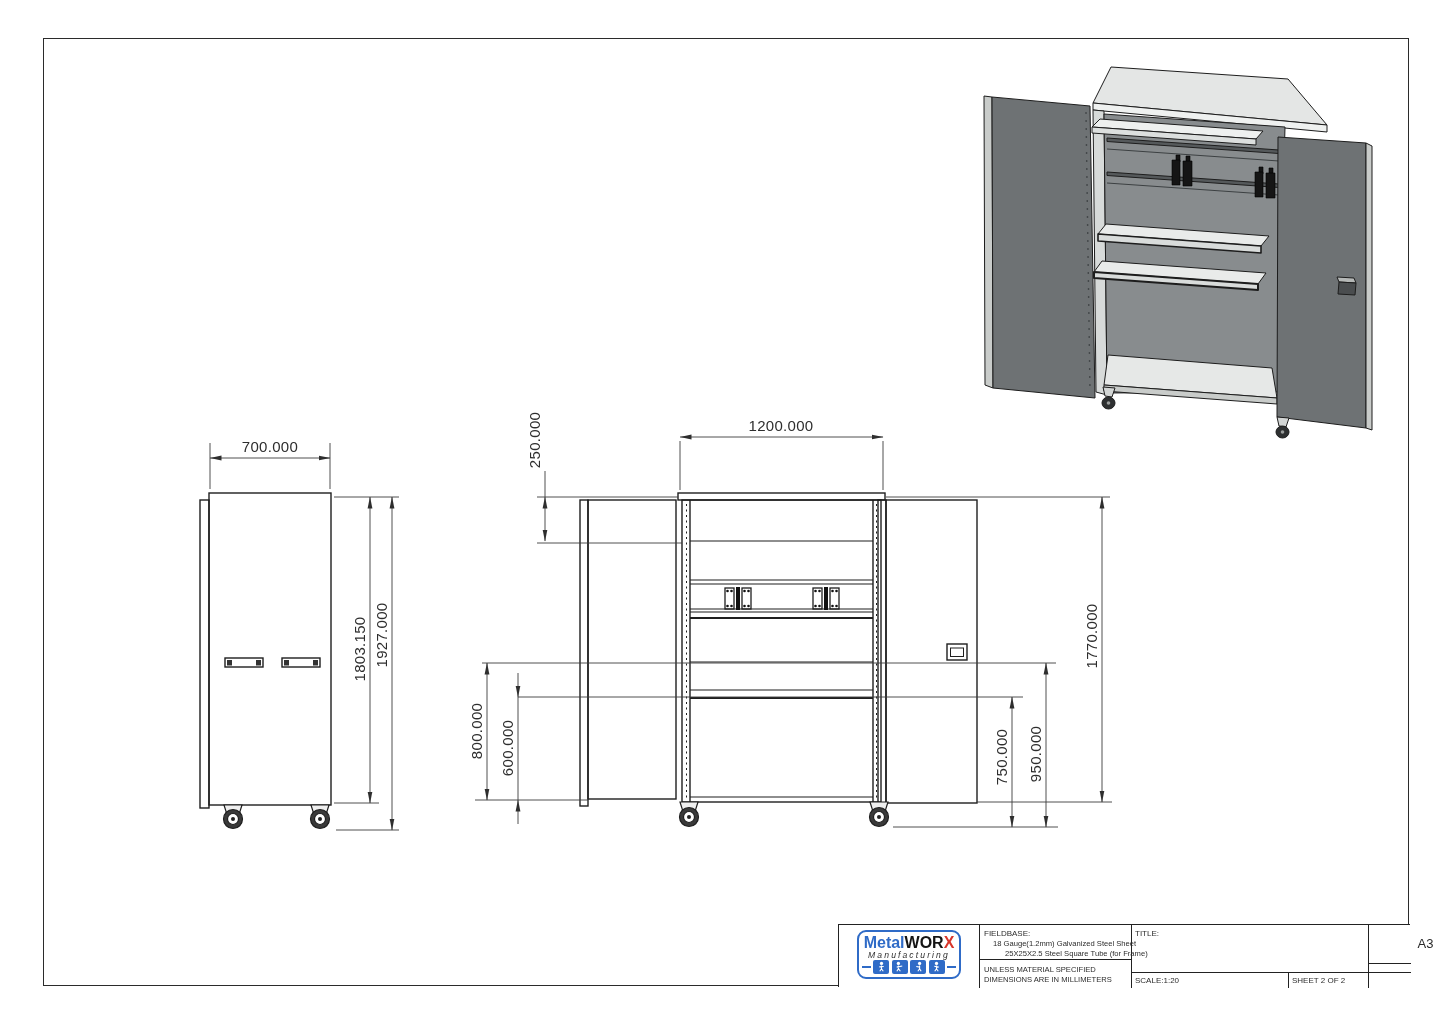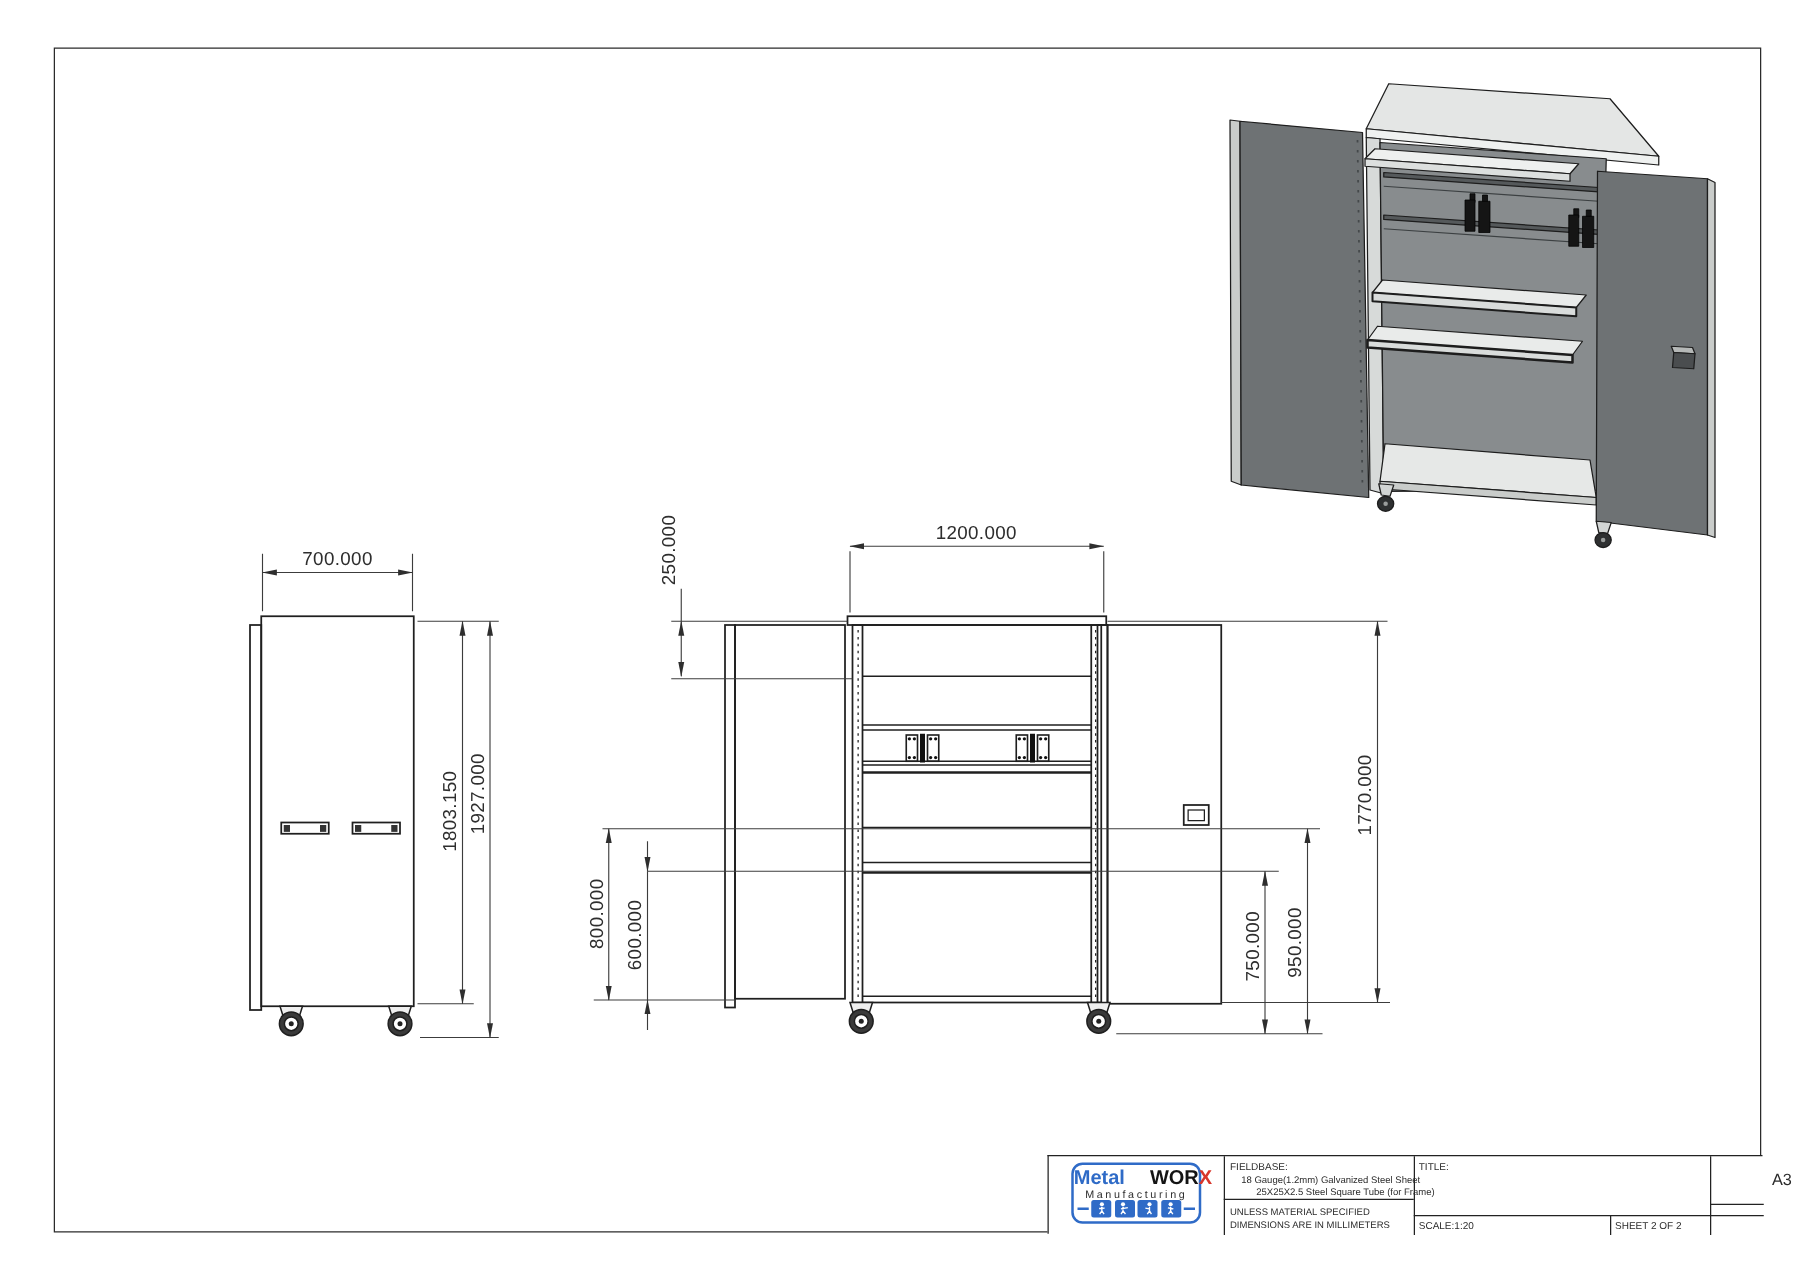--- a/index.html
+++ b/index.html
@@ -18,23 +18,23 @@
   .mat-line{position:absolute;font-size:7.6px;color:#2c2c2c;white-space:nowrap;}
   .fieldbase{position:absolute;left:292px;top:4px;width:237px;height:42px;text-align:center;
       font-size:30px;letter-spacing:1px;color:#1c1c1c;line-height:42px;}
   .a3{position:absolute;left:529px;top:0;width:43px;height:38px;text-align:center;line-height:38px;
       font-size:13px;color:#2a2a2a;padding-left:36px;}
   
   .logo-box{position:absolute;left:18px;top:5px;width:104px;height:49px;border:2px solid #2f6bc7;
       border-radius:9px;box-sizing:border-box;text-align:center;}
   .logo-line1{margin-top:3px;font-size:16px;line-height:16px;font-weight:bold;letter-spacing:0;}
   .logo-metal{color:#2f6bc7;}
-  .logo-wor{color:#141414;padding-left:20px;}
+  .logo-wor{color:#141414;}
   .logo-x{color:#d8362b;}
-  .logo-line2{font-size:8.6px;letter-spacing:2.1px;color:#2e2e2e;line-height:9px;}
+  .logo-line2{font-size:8.6px;letter-spacing:2.1px;color:#2e2e2e;line-height:9px;font-style:italic;}
   .logo-icons{position:absolute;left:0;right:0;bottom:3px;height:15px;display:flex;
       align-items:center;justify-content:center;gap:2.5px;}
   .logo-dash{width:9px;height:2px;background:#2f6bc7;}
   .w-icon{width:16px;height:14px;background:#2f6bc7;border-radius:2px;display:flex;
       align-items:center;justify-content:center;}
 </style>
 </head>
 <body>
 
 <div class="page">

